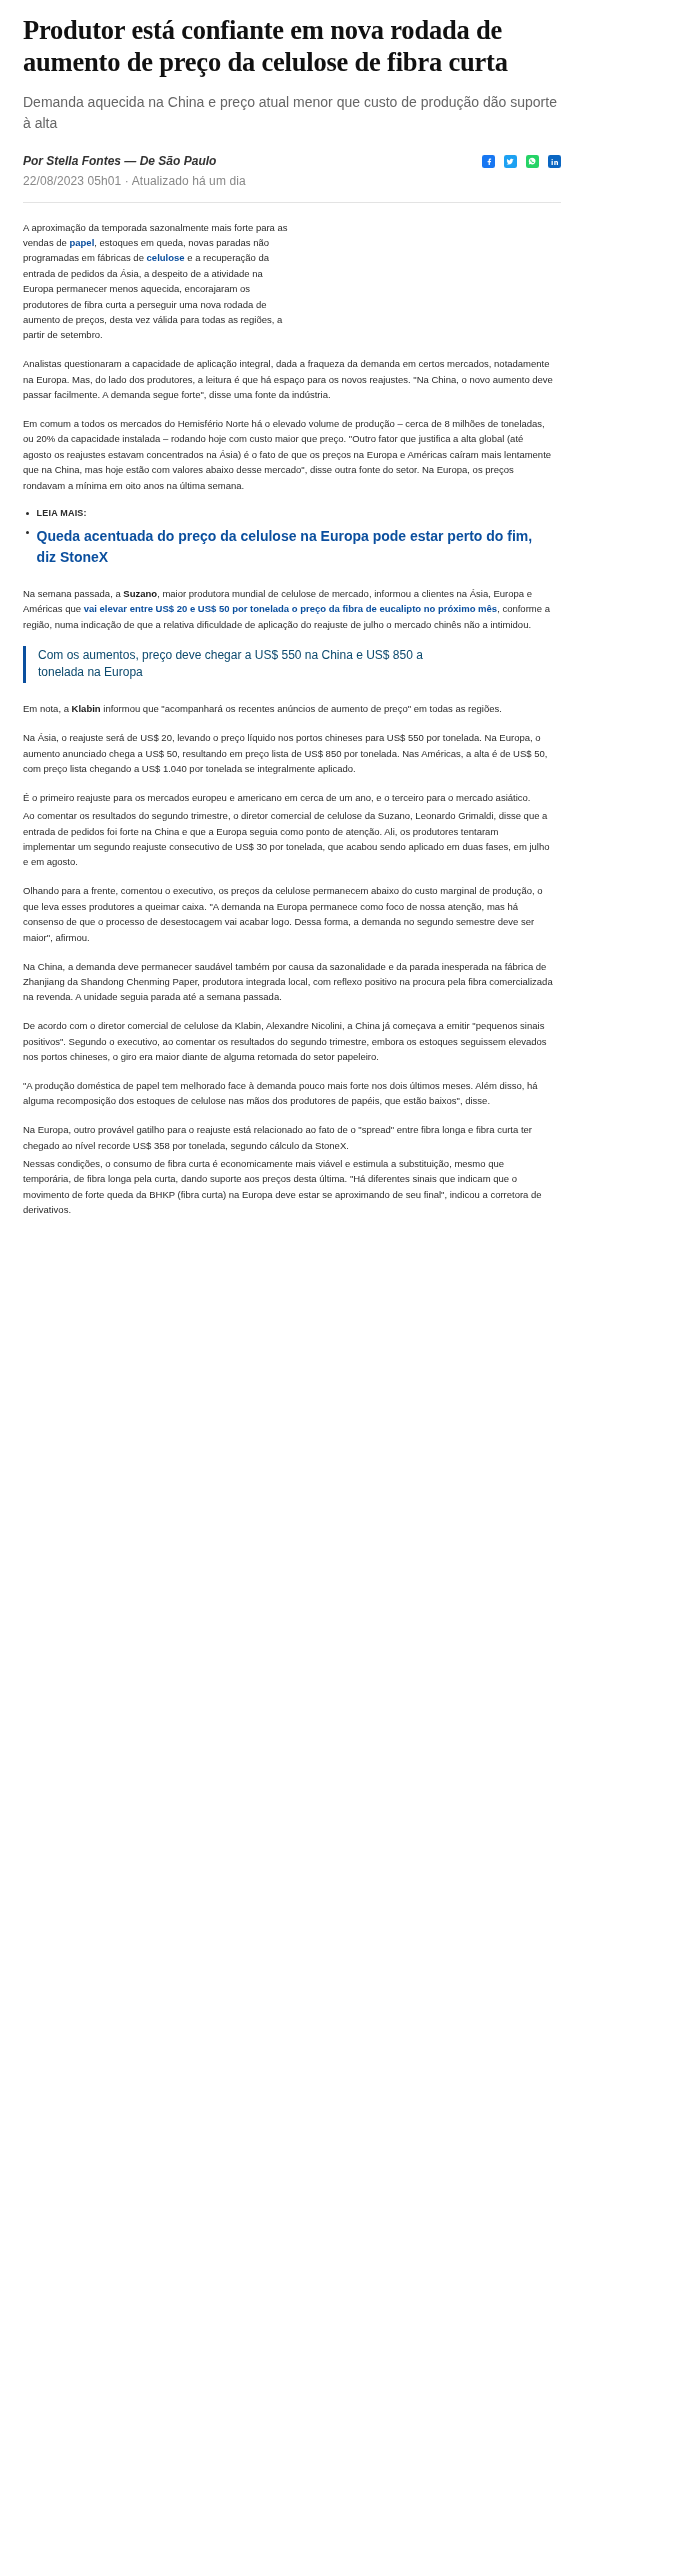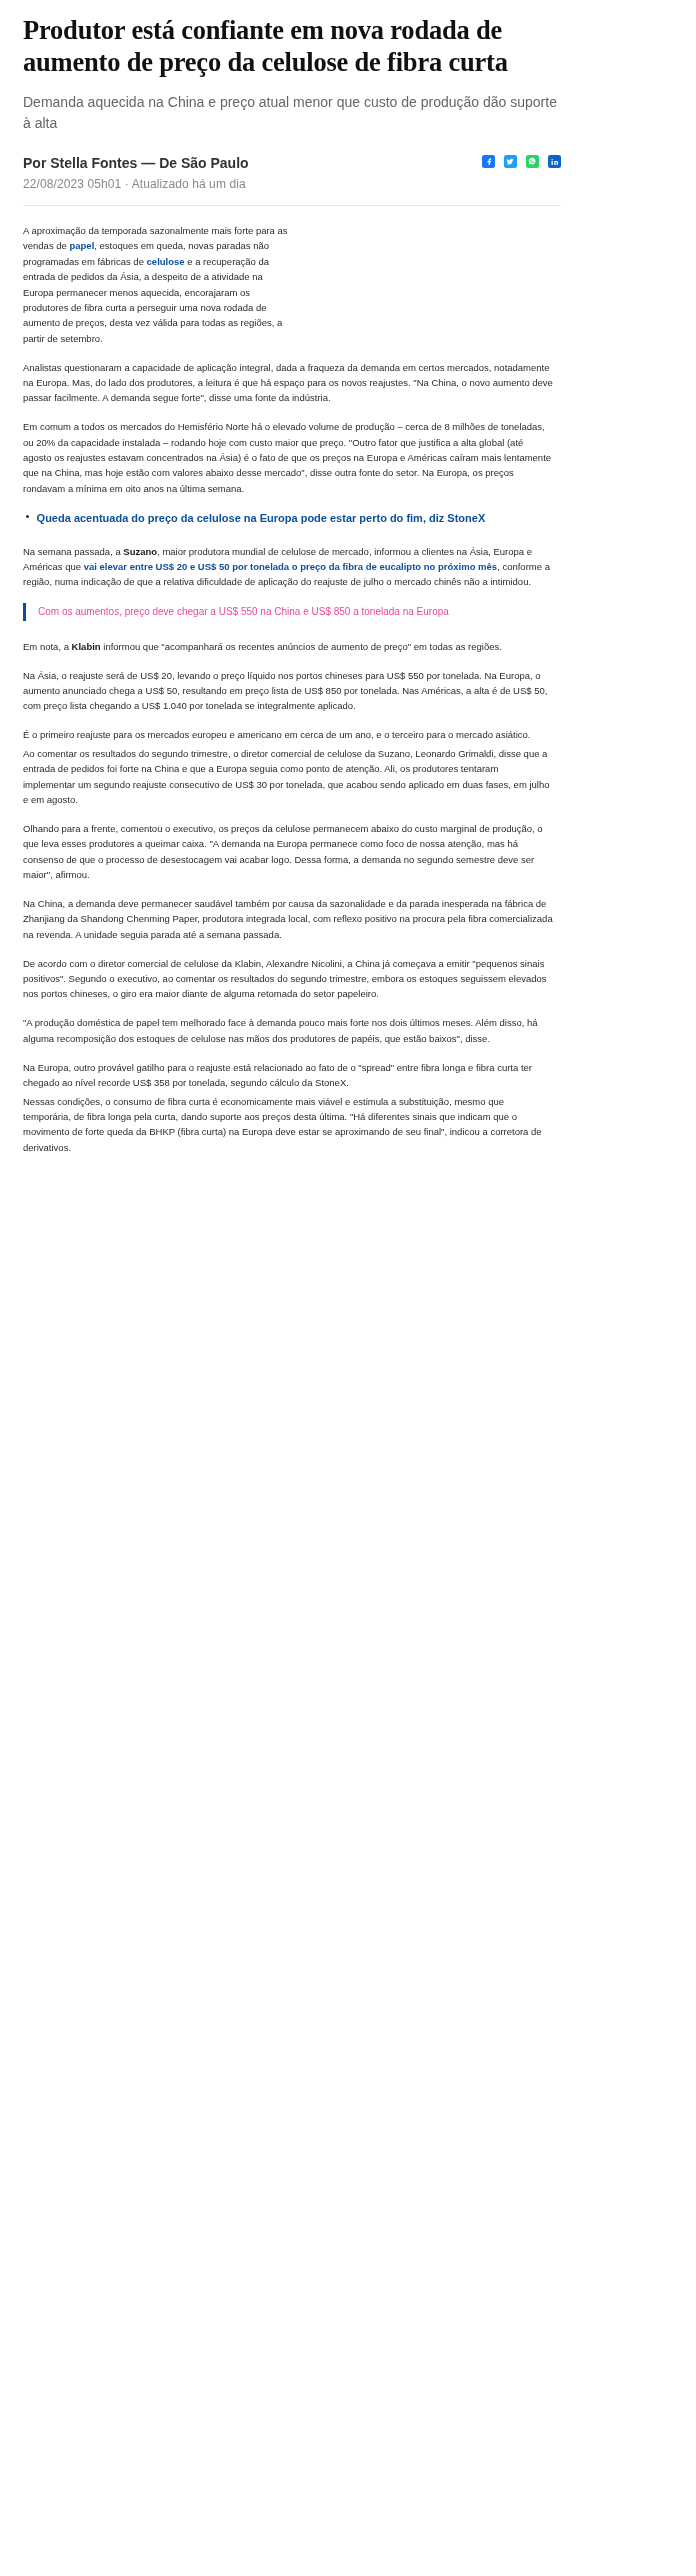--- a/index.html
+++ b/index.html
@@ -44,21 +44,22 @@
     margin-bottom: 16.7px;
   }
   .byline {
     font-size: 8.3px;
     line-height: 1.65;
     color: #444444;
   }
   .byline .author {
     font-weight: bold;
     color: #333333;
-    font-size: 14px;
+    font-size: 12px;
+    font-style: italic;
   }
   .byline .date {
     color: #888888;
     font-size: 12px;
     letter-spacing: 0.1px;
   }
   .share {
     display: flex;
     gap: 9px;
     align-items: center;
@@ -109,21 +110,21 @@
     padding: 0 0 0 0;
   }
   .leia-mais ul {
     list-style: none;
     margin: 0;
     padding: 0;
   }
   .leia-mais li {
     position: relative;
     padding-left: 13.6px;
-    font-size: 11px;
+    font-size: 14px;
     line-height: 1.55;
     margin-bottom: 5.3px;
     color: #0b4f9e;
     font-weight: bold;
   }
   .leia-mais li::before {
     content: "";
     position: absolute;
     left: 3px;
     top: 5.3px;
@@ -142,23 +143,23 @@
     color: #0b4f9e;
     text-decoration: none;
   }
   .pullquote {
     border-left: 3px solid #0b4f9e;
     padding: 1.5px 0 1.5px 12px;
     margin: 4.5px 0 18px 0;
     max-width: 424px;
   }
   .pullquote p {
-    font-size: 10px;
+    font-size: 12px;
     line-height: 1.45;
-    color: #ec4899;
+    color: #0c4a6e;
     margin: 0;
     font-weight: normal;
   }
 </style>
 </head>
 <body>
 
 <div class="page">
 
   <h1 class="headline">Produtor está confiante em nova rodada de aumento de preço da celulose de fibra curta</h1>
@@ -197,20 +198,21 @@
   <div class="article">
 
     <p class="lead"><span>A aproximação da temporada sazonalmente mais forte para as vendas de </span><a class="inline" href="#">papel</a><span>, estoques em queda, novas paradas não programadas em fábricas de </span><a class="inline" href="#">celulose</a><span> e a recuperação da entrada de pedidos da Ásia, a despeito de a atividade na Europa permanecer menos aquecida, encorajaram os produtores de fibra curta a perseguir uma nova rodada de aumento de preços, desta vez válida para todas as regiões, a partir de setembro.</span></p>
 
     <p>Analistas questionaram a capacidade de aplicação integral, dada a fraqueza da demanda em certos mercados, notadamente na Europa. Mas, do lado dos produtores, a leitura é que há espaço para os novos reajustes. "Na China, o novo aumento deve passar facilmente. A demanda segue forte", disse uma fonte da indústria.</p>
 
     <p>Em comum a todos os mercados do Hemisfério Norte há o elevado volume de produção – cerca de 8 milhões de toneladas, ou 20% da capacidade instalada – rodando hoje com custo maior que preço. "Outro fator que justifica a alta global (até agosto os reajustes estavam concentrados na Ásia) é o fato de que os preços na Europa e Américas caíram mais lentamente que na China, mas hoje estão com valores abaixo desse mercado", disse outra fonte do setor. Na Europa, os preços rondavam a mínima em oito anos na última semana.</p>
 
     <div class="leia-mais">
       <ul>
+        <li class="title">LEIA MAIS:</li>
         <li><a href="#">Queda acentuada do preço da celulose na Europa pode estar perto do fim, diz StoneX</a></li>
       </ul>
     </div>
 
     <p><span>Na semana passada, a </span><b class="inline">Suzano</b><span>, maior produtora mundial de celulose de mercado, informou a clientes na Ásia, Europa e Américas que </span><a class="inline" href="#">vai elevar entre US$ 20 e US$ 50 por tonelada o preço da fibra de eucalipto no próximo mês</a><span>, conforme a região, numa indicação de que a relativa dificuldade de aplicação do reajuste de julho o mercado chinês não a intimidou.</span></p>
 
     <div class="pullquote">
       <p>Com os aumentos, preço deve chegar a US$ 550 na China e US$ 850 a tonelada na Europa</p>
     </div>
 

